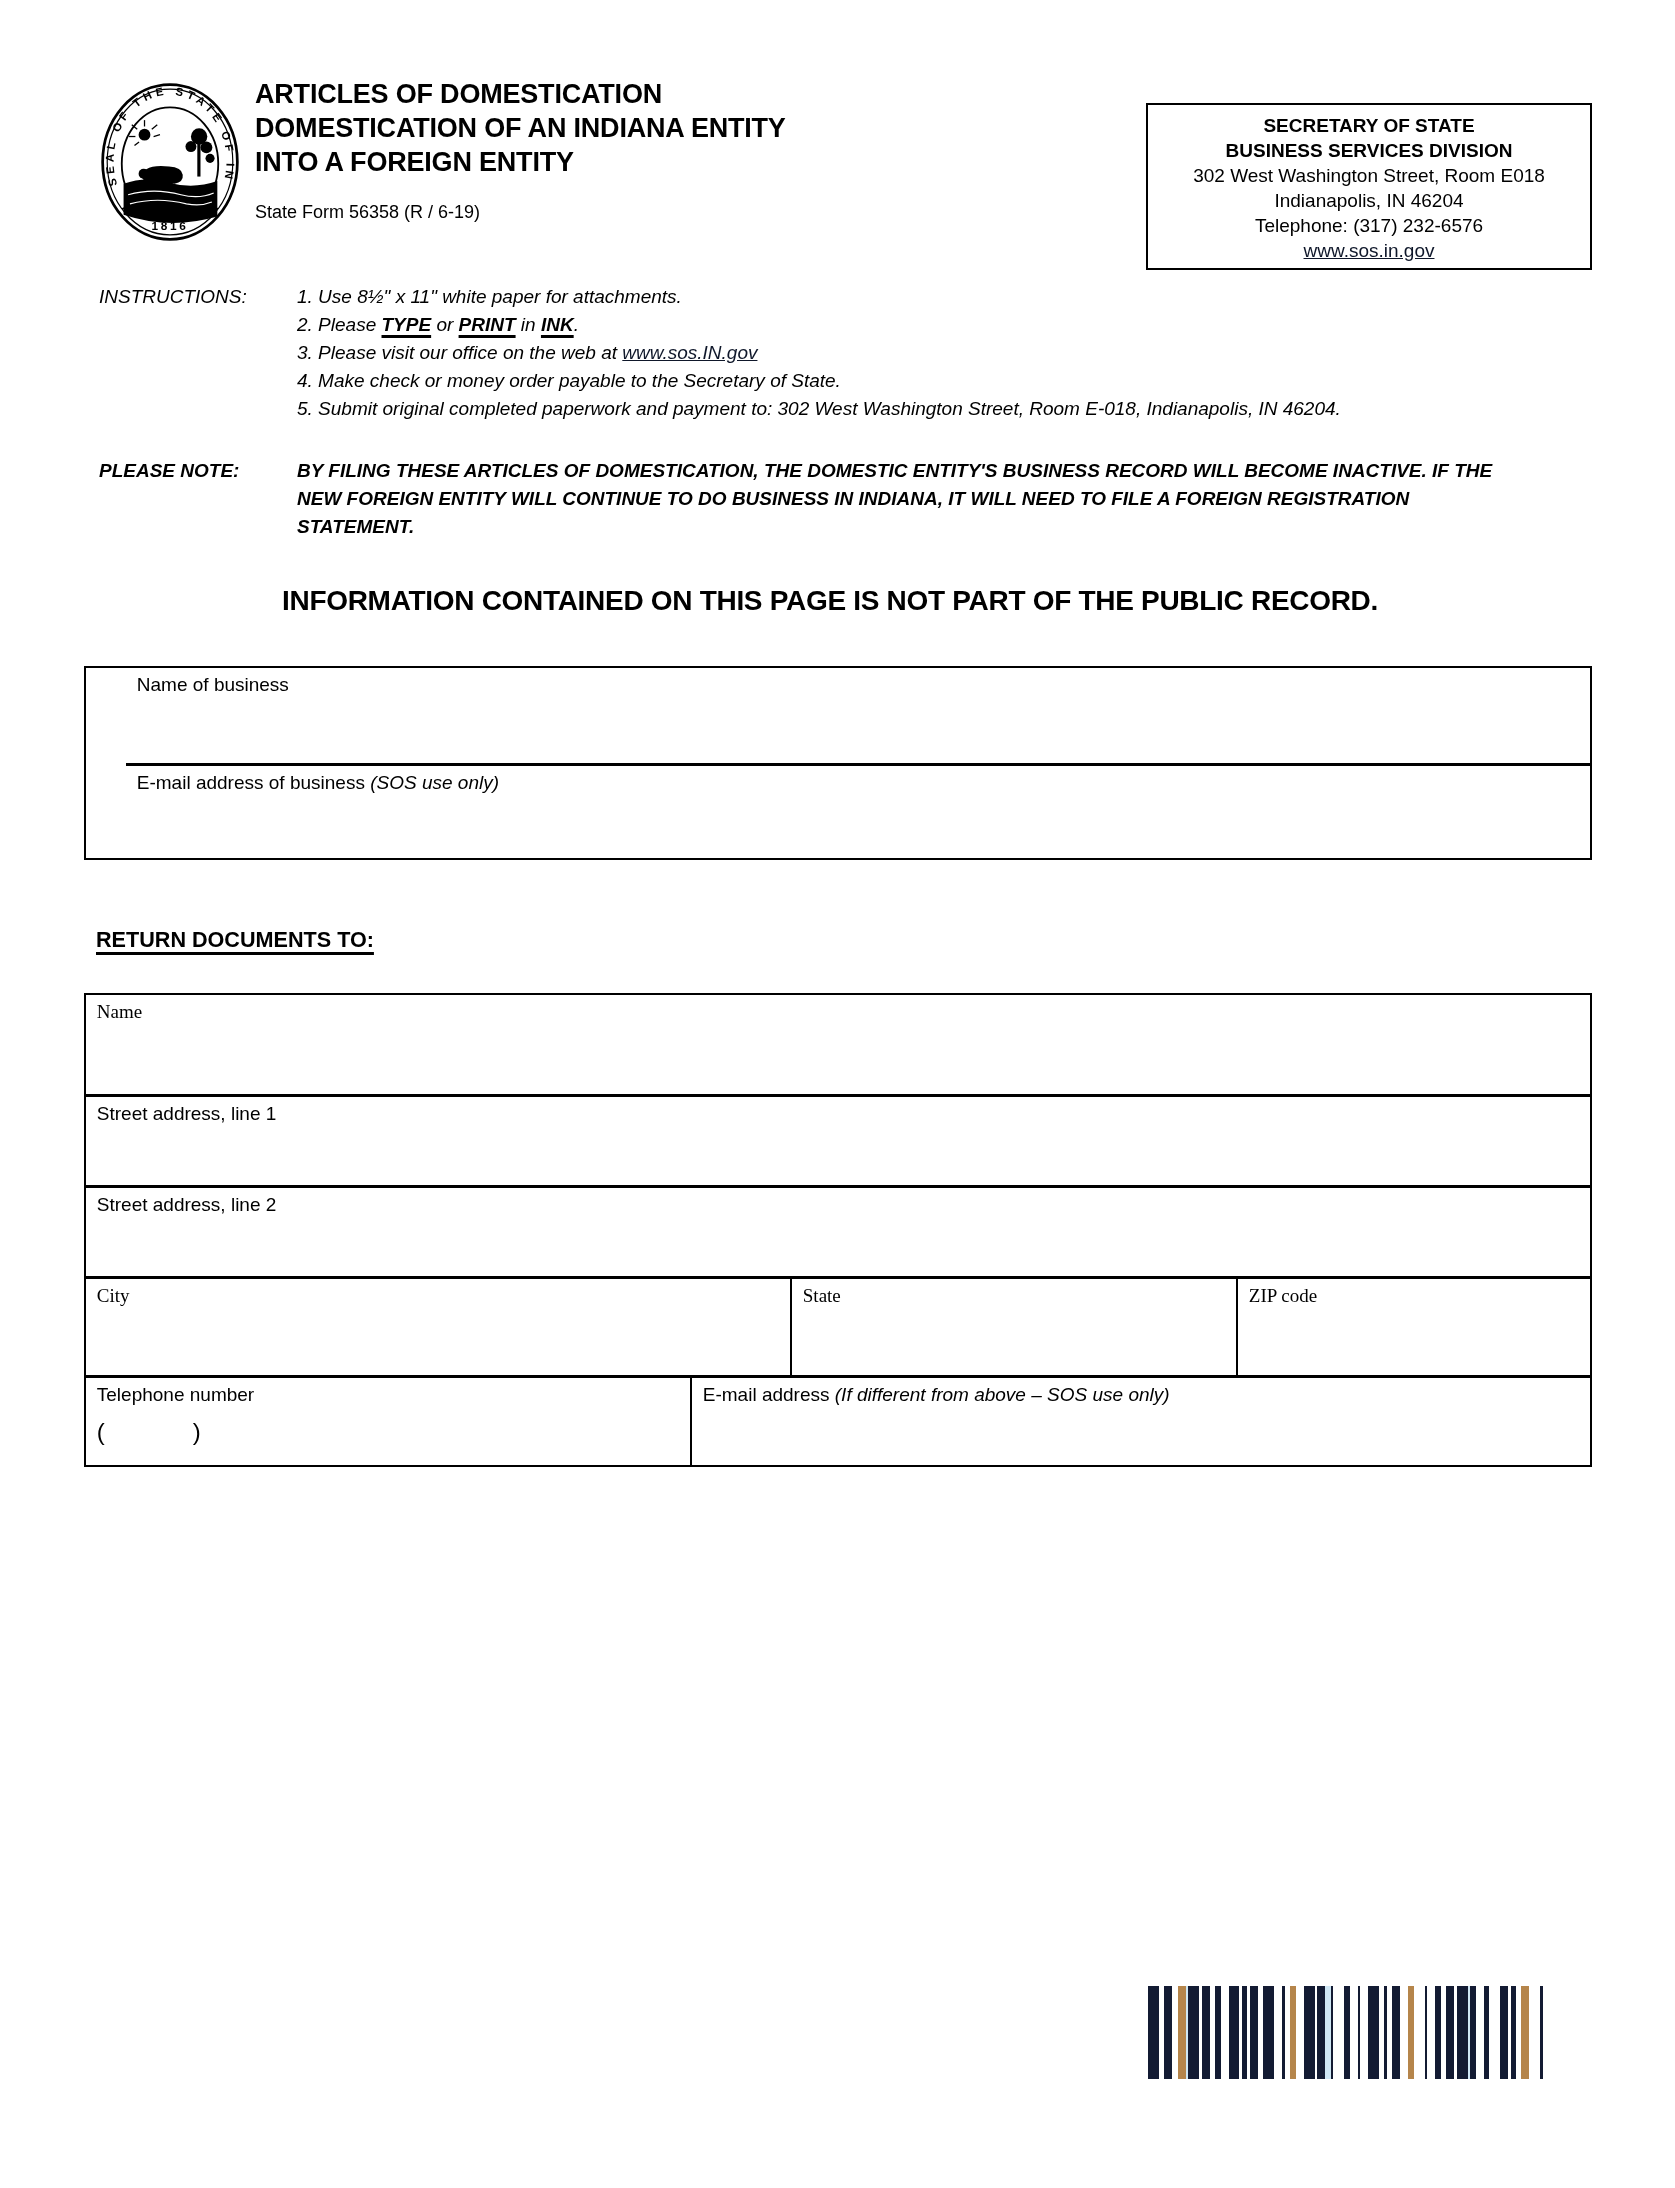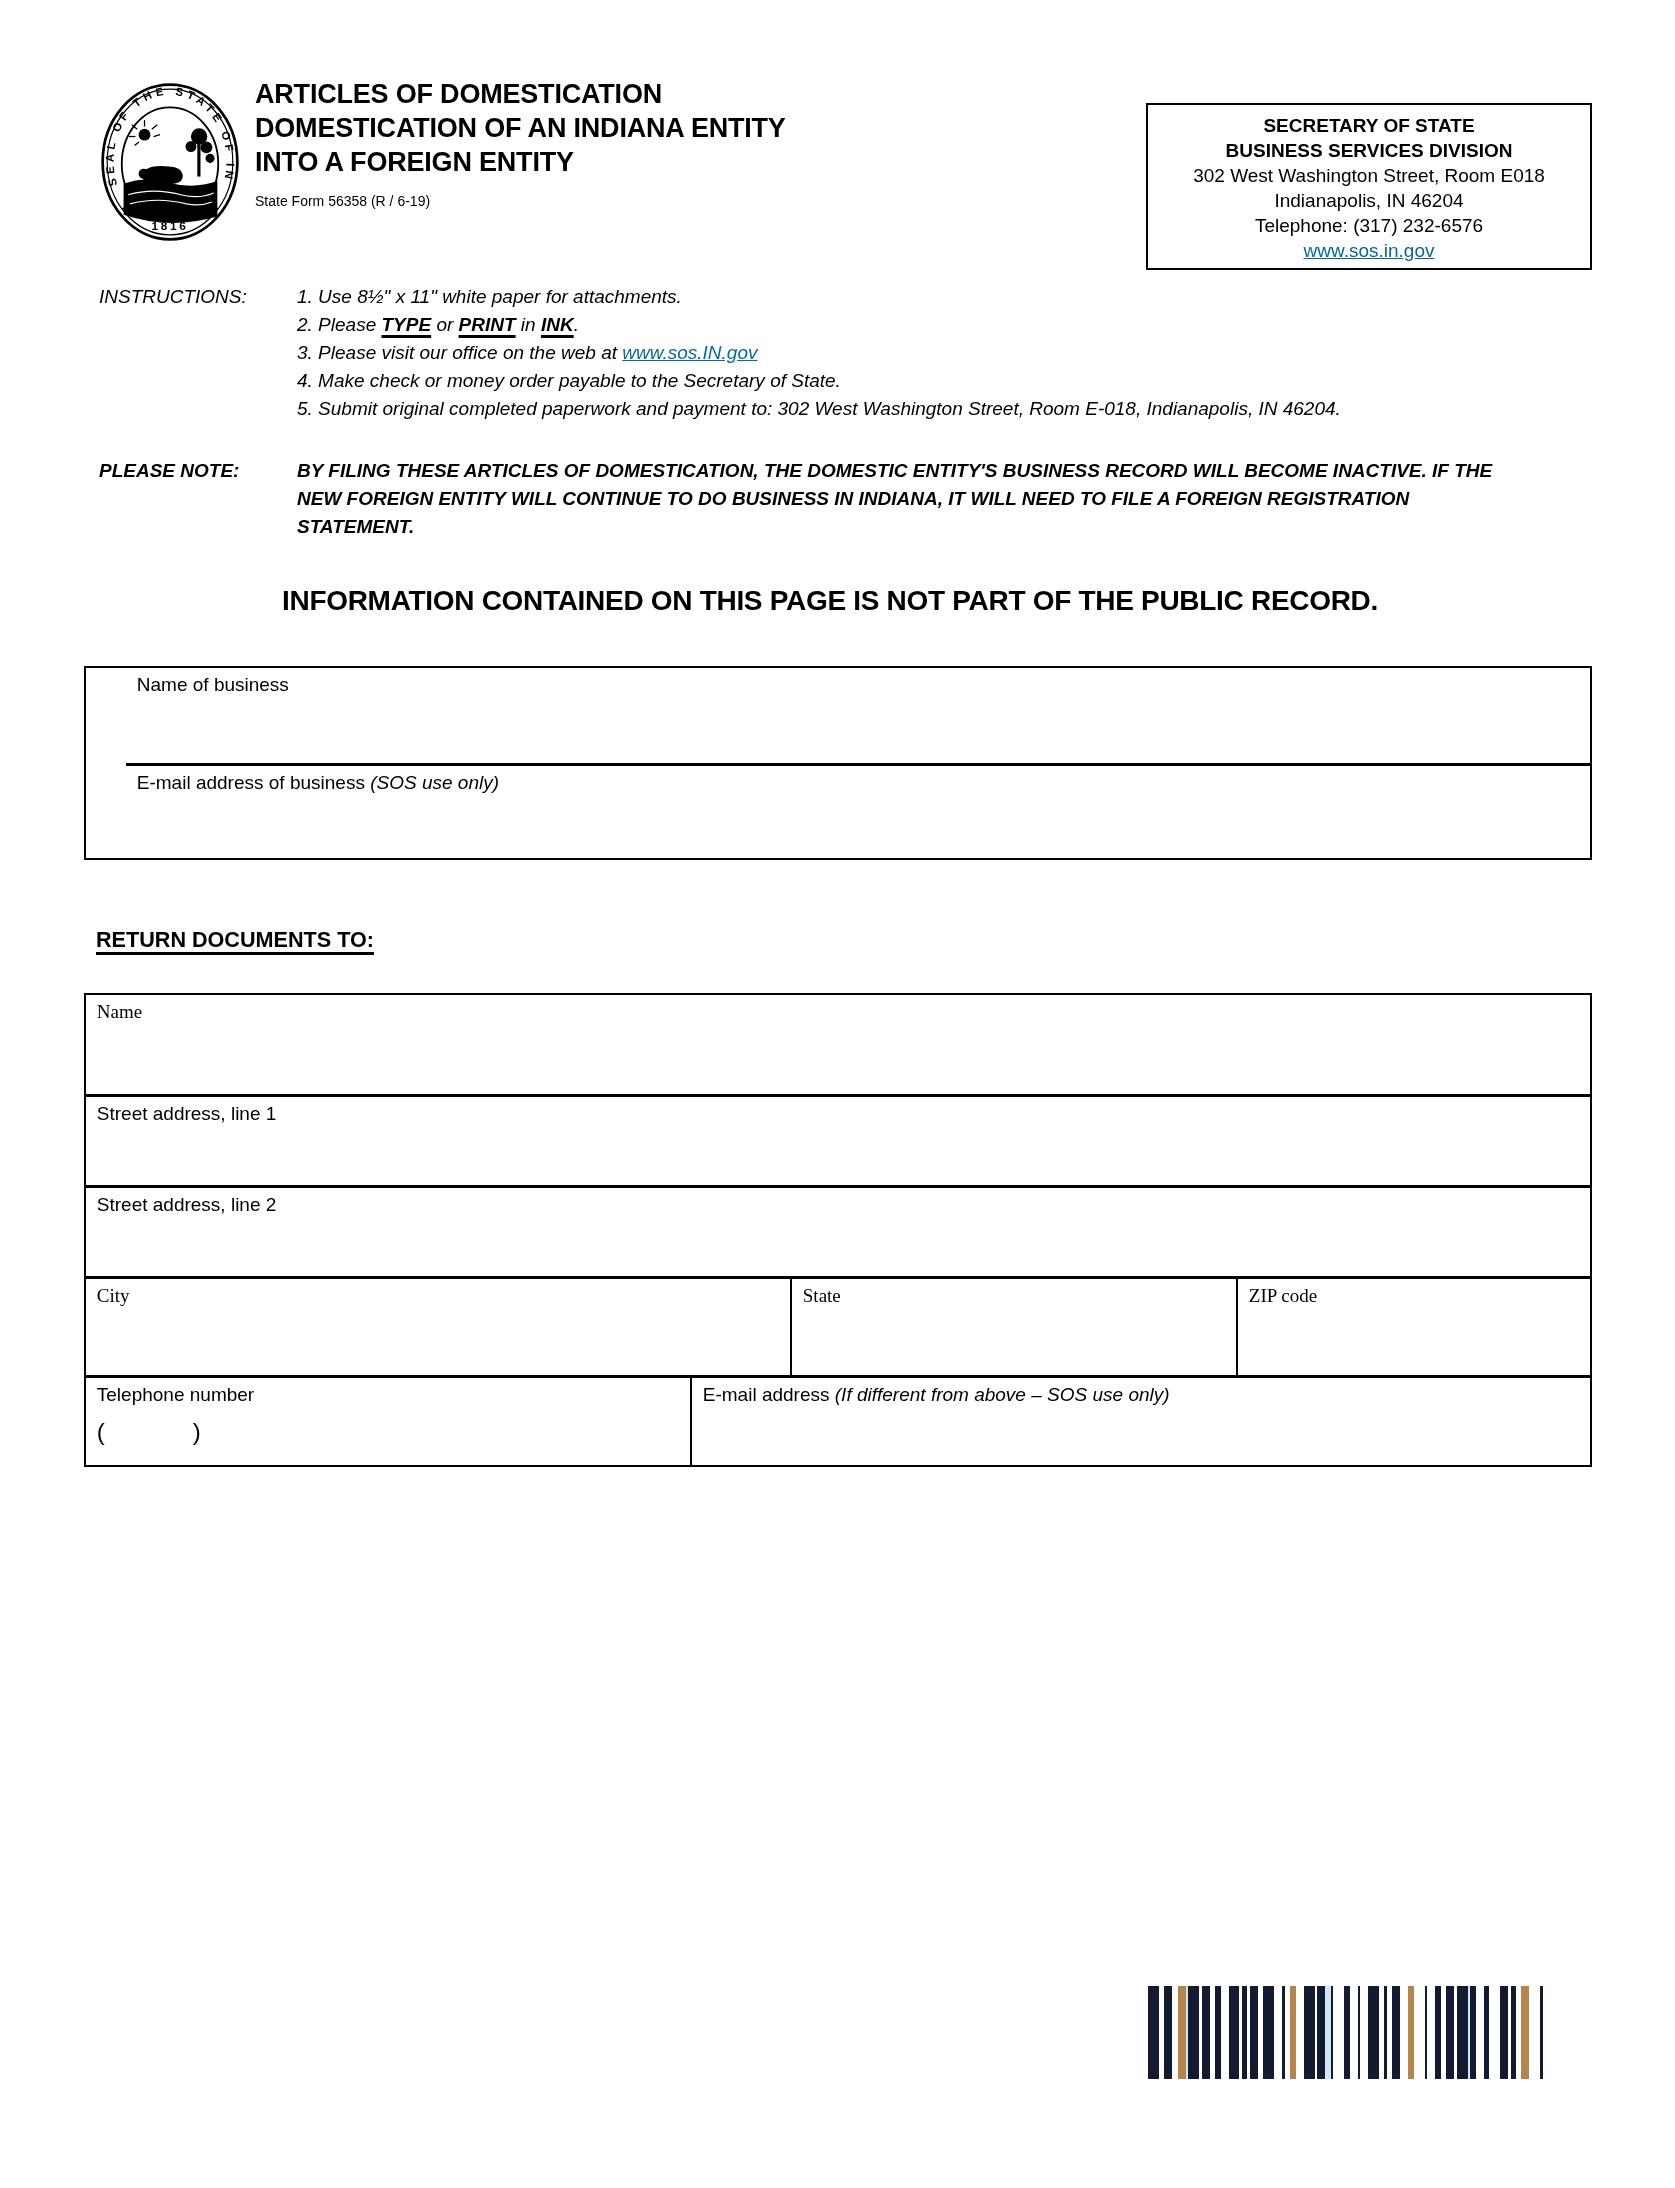--- a/index.html
+++ b/index.html
@@ -9,28 +9,28 @@
     background:#ffffff;
     font-family:"Liberation Sans","DejaVu Sans",sans-serif;
     color:#000;
     margin:0 auto;
     overflow:hidden;
   }
   
   .seal{position:absolute;left:99px;top:81px;width:142px;height:162px;}
   .title-block{position:absolute;left:255px;top:77px;}
   .title-line{font-size:27px;font-weight:bold;line-height:34px;letter-spacing:-0.2px;}
-  .form-number{font-size:14px;margin-top:14px;}
+  .form-number{font-size:18px;margin-top:23px;}
   .office-box{
     position:absolute;left:1146px;top:103px;width:446px;height:167px;
     border:2.7px solid #000;box-sizing:border-box;
     text-align:center;padding-top:8px;font-size:19px;line-height:25px;
   }
   .office-box .b{font-weight:bold;}
-  a.link{color:#0369a1;text-decoration:underline;cursor:pointer;}
+  a.link{color:#0f172a;text-decoration:underline;cursor:pointer;}
   
   .instructions{position:absolute;left:99px;top:283px;display:flex;font-style:italic;font-size:19px;}
   .instructions-label{width:198px;flex:0 0 auto;line-height:28px;}
   .instruction-items{line-height:28px;}
   .kw{font-weight:bold;text-decoration:underline;text-decoration-thickness:2.7px;text-underline-offset:3.6px;}
   
   .please-note{position:absolute;left:99px;top:457px;display:flex;font-style:italic;font-weight:bold;font-size:19px;}
   .please-note-label{width:198px;flex:0 0 auto;line-height:28px;}
   .please-note-text{width:1211px;line-height:28px;}
   

